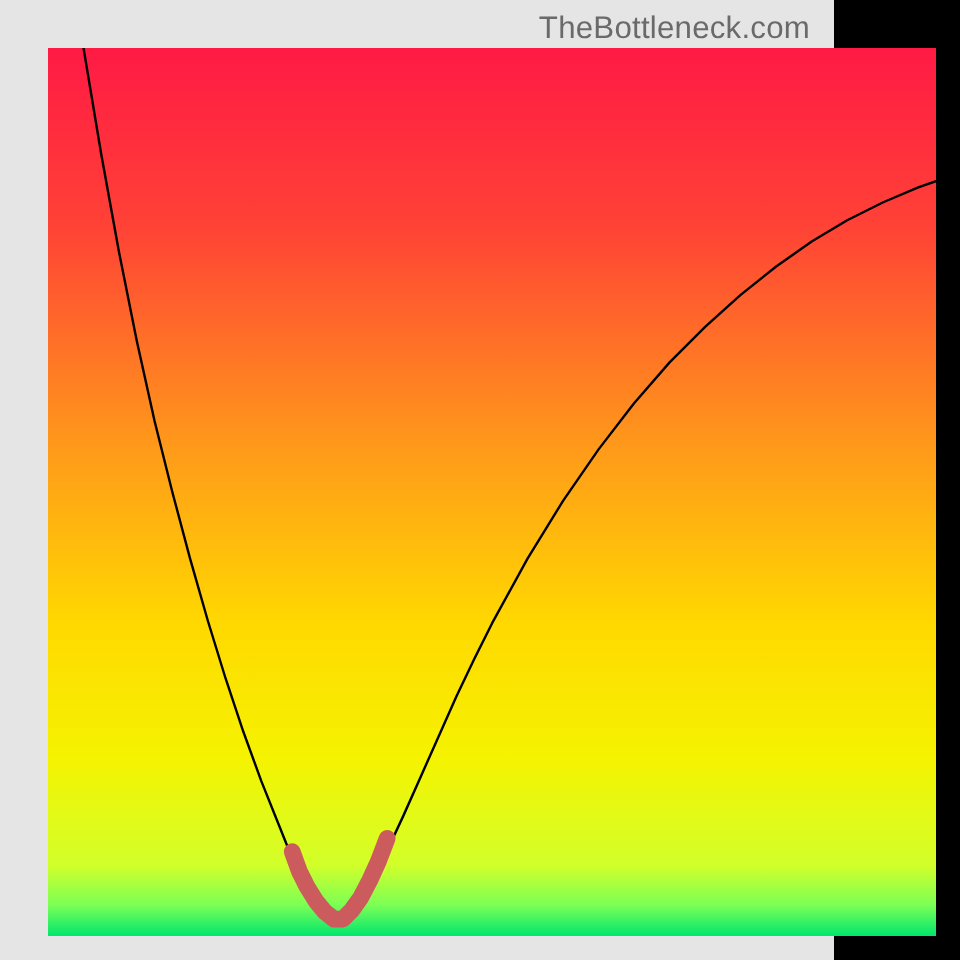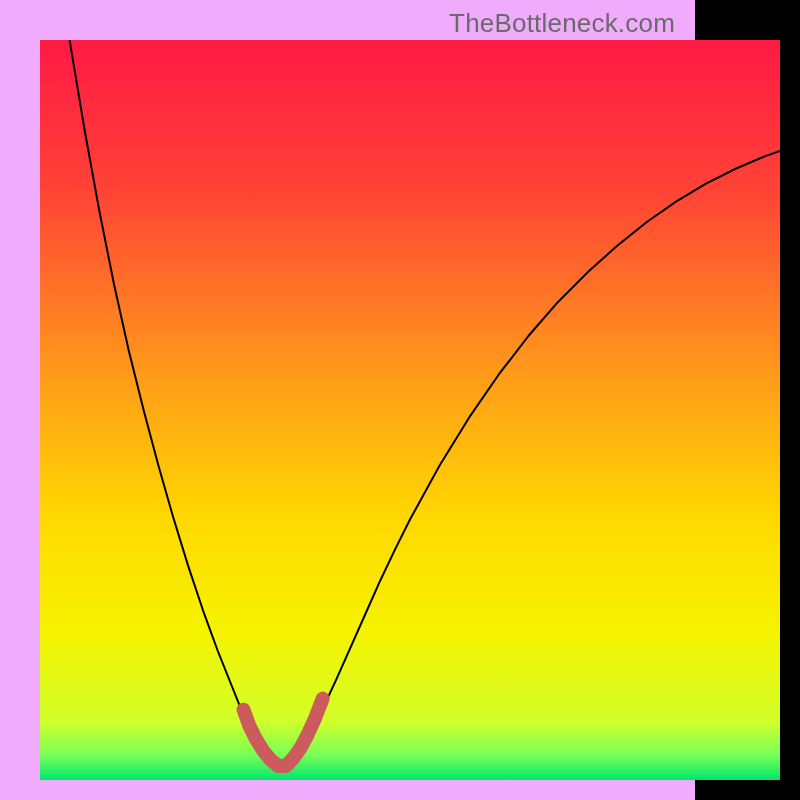--- a/index.html
+++ b/index.html
@@ -10,21 +10,21 @@
     background: #000;
     overflow: hidden;
     font-family: Arial, Helvetica, sans-serif;
   }
   .frame {
     position: absolute;
     left: 0;
     top: 0;
     width: 695px;
     height: 800px;
-    background: #f0abfc;
+    background: #e5e5e5;
   }
   .plot-area {
     position: absolute;
     left: 40px;
     top: 40px;
     width: 740px;
     height: 740px;
     overflow: hidden;
   }
   .gradient {

